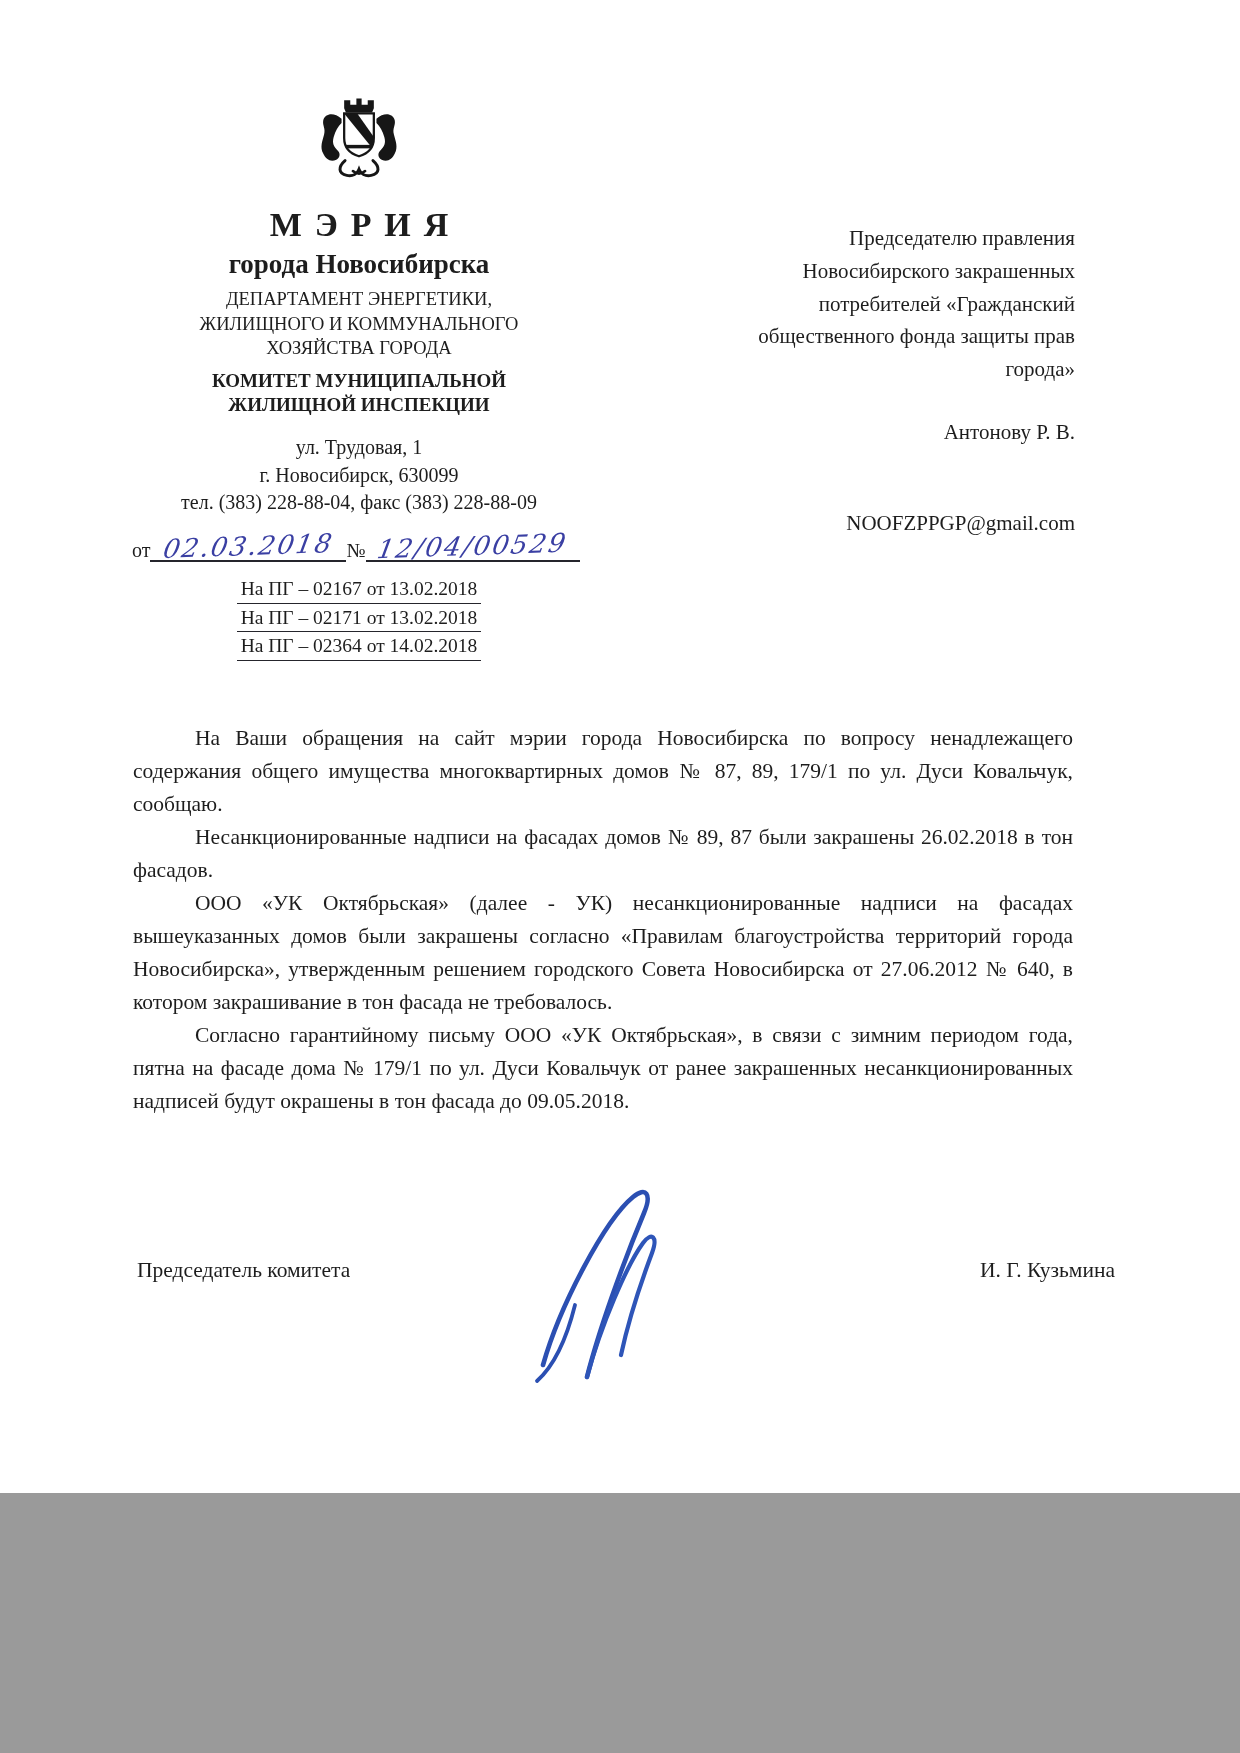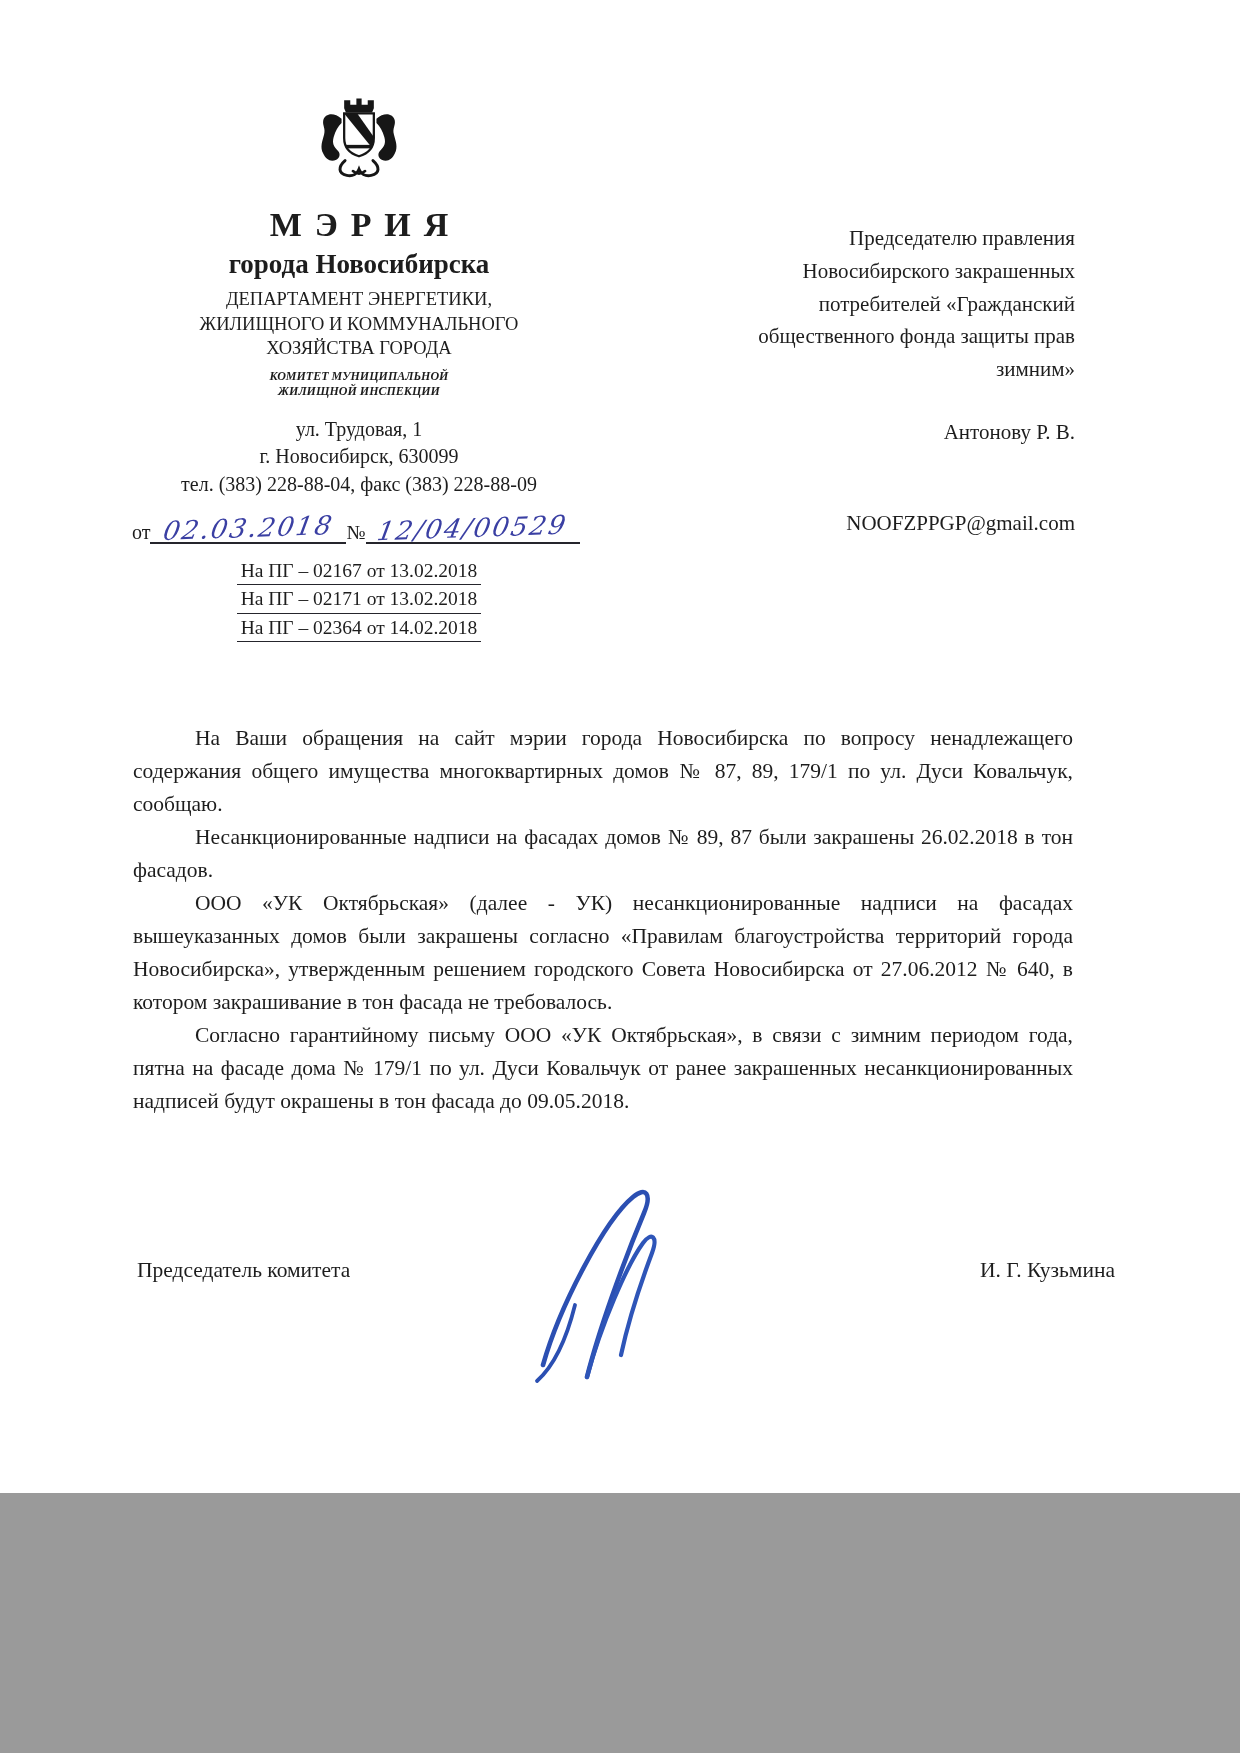--- a/index.html
+++ b/index.html
@@ -14,21 +14,21 @@
   }
   
   .lh{
     position:absolute;left:118px;top:96px;width:482px;
     text-align:center;
   }
   .emblem{width:92px;height:96px;display:block;margin:0 auto 14px auto;}
   .org1{font-size:34px;font-weight:bold;letter-spacing:0.38em;text-indent:0.38em;line-height:1.1;}
   .org2{font-size:27px;font-weight:bold;margin-top:6px;line-height:1.15;}
   .dept{font-size:18.5px;line-height:1.32;margin-top:7px;}
-  .committee{font-size:12px;font-weight:bold;line-height:1.3;margin-top:8px;font-style:italic;}
+  .committee{font-size:19px;font-weight:bold;line-height:1.3;margin-top:8px;}
   .addr{font-size:20px;line-height:1.38;margin-top:16px;}
   .dateline{
     margin-top:16px;font-size:20px;text-align:left;
     display:flex;align-items:flex-end;padding-left:14px;
     white-space:nowrap;
   }
   .blank{
     display:inline-block;border-bottom:2px solid #25252c;
     text-align:center;line-height:1.05;
   }
@@ -135,21 +135,21 @@
       <div><span class="ref-line">На ПГ – 02171 от 13.02.2018</span></div>
       <div><span class="ref-line">На ПГ – 02364 от 14.02.2018</span></div>
     </div>
   </div>
 
   <div class="recipient">
     <div>Председателю правления</div>
     <div>Новосибирского  закрашенных</div>
     <div>потребителей «Гражданский</div>
     <div>общественного фонда защиты прав</div>
-    <div>зимним»</div>
+    <div>города»</div>
     <div class="name">Антонову Р. В.</div>
     <div class="email">NOOFZPPGP@gmail.com</div>
   </div>
 
   <div class="body">
     <p>На Ваши обращения на сайт мэрии города Новосибирска по вопросу ненадлежащего содержания общего имущества многоквартирных домов № 87, 89, 179/1 по ул. Дуси Ковальчук, сообщаю.</p>
     <p>Несанкционированные надписи на фасадах домов № 89, 87 были закрашены 26.02.2018 в тон фасадов.</p>
     <p>ООО «УК Октябрьская» (далее - УК) несанкционированные надписи  на фасадах вышеуказанных домов были закрашены согласно «Правилам благоустройства территорий города Новосибирска», утвержденным решением городского Совета Новосибирска от 27.06.2012 № 640, в котором закрашивание в тон фасада не требовалось.</p>
     <p>Согласно гарантийному письму ООО «УК Октябрьская», в связи с зимним периодом года, пятна на фасаде дома № 179/1 по ул. Дуси Ковальчук от ранее закрашенных несанкционированных надписей будут окрашены в тон фасада до 09.05.2018.</p>
   </div>

